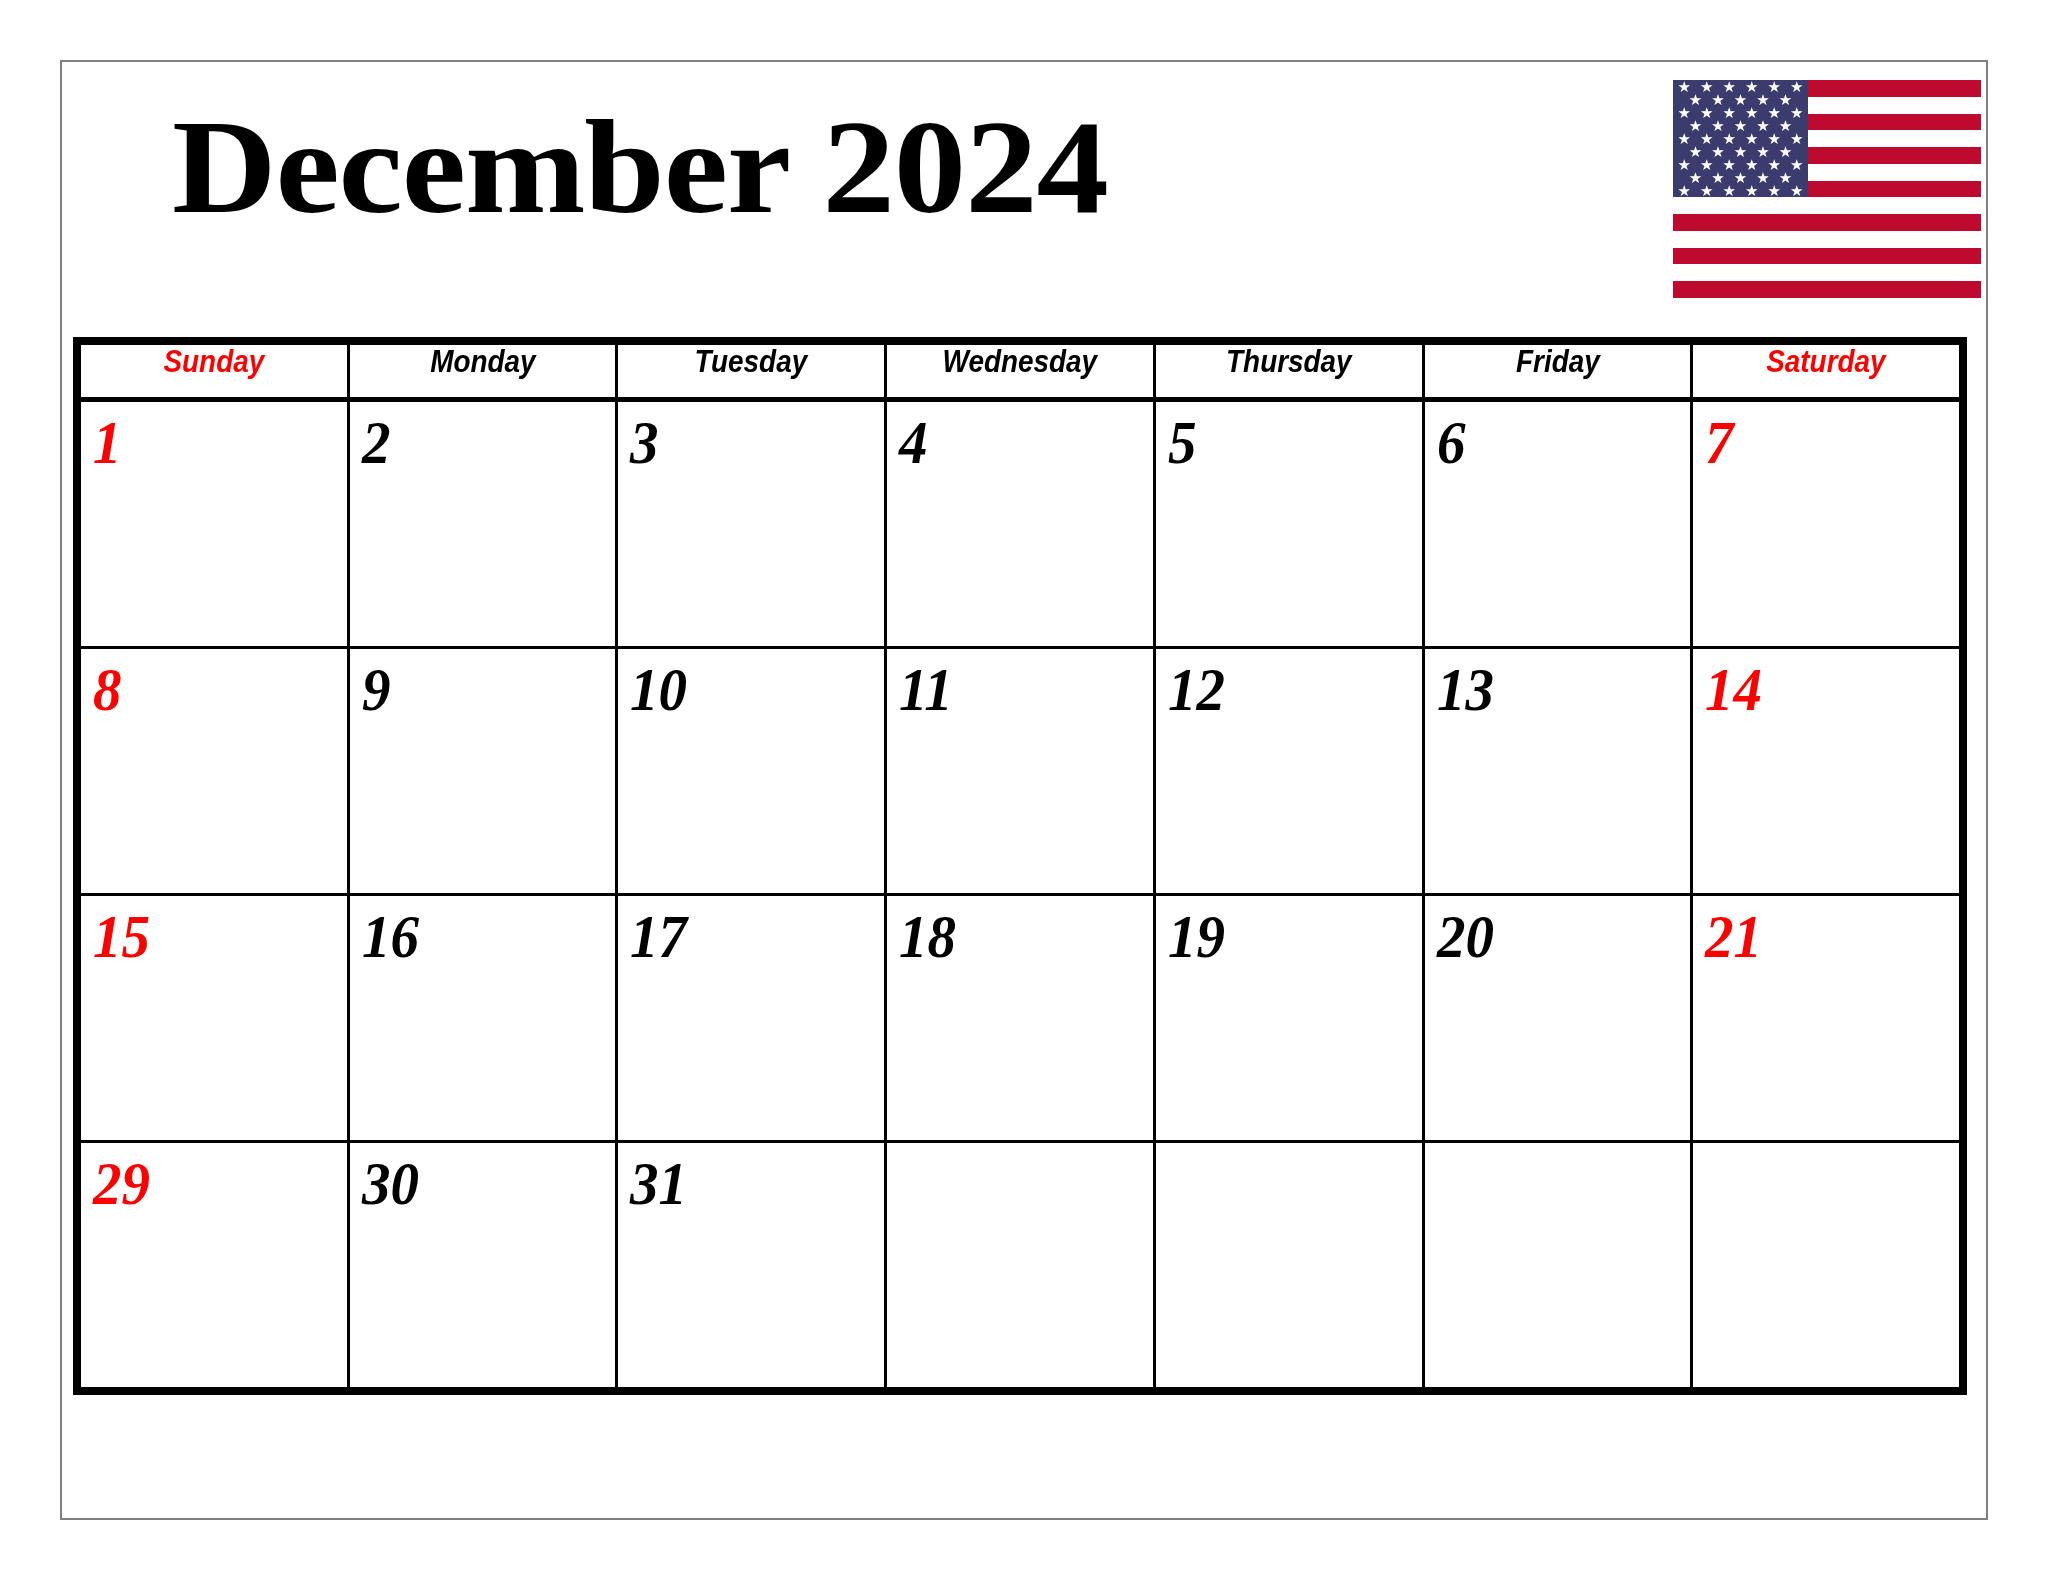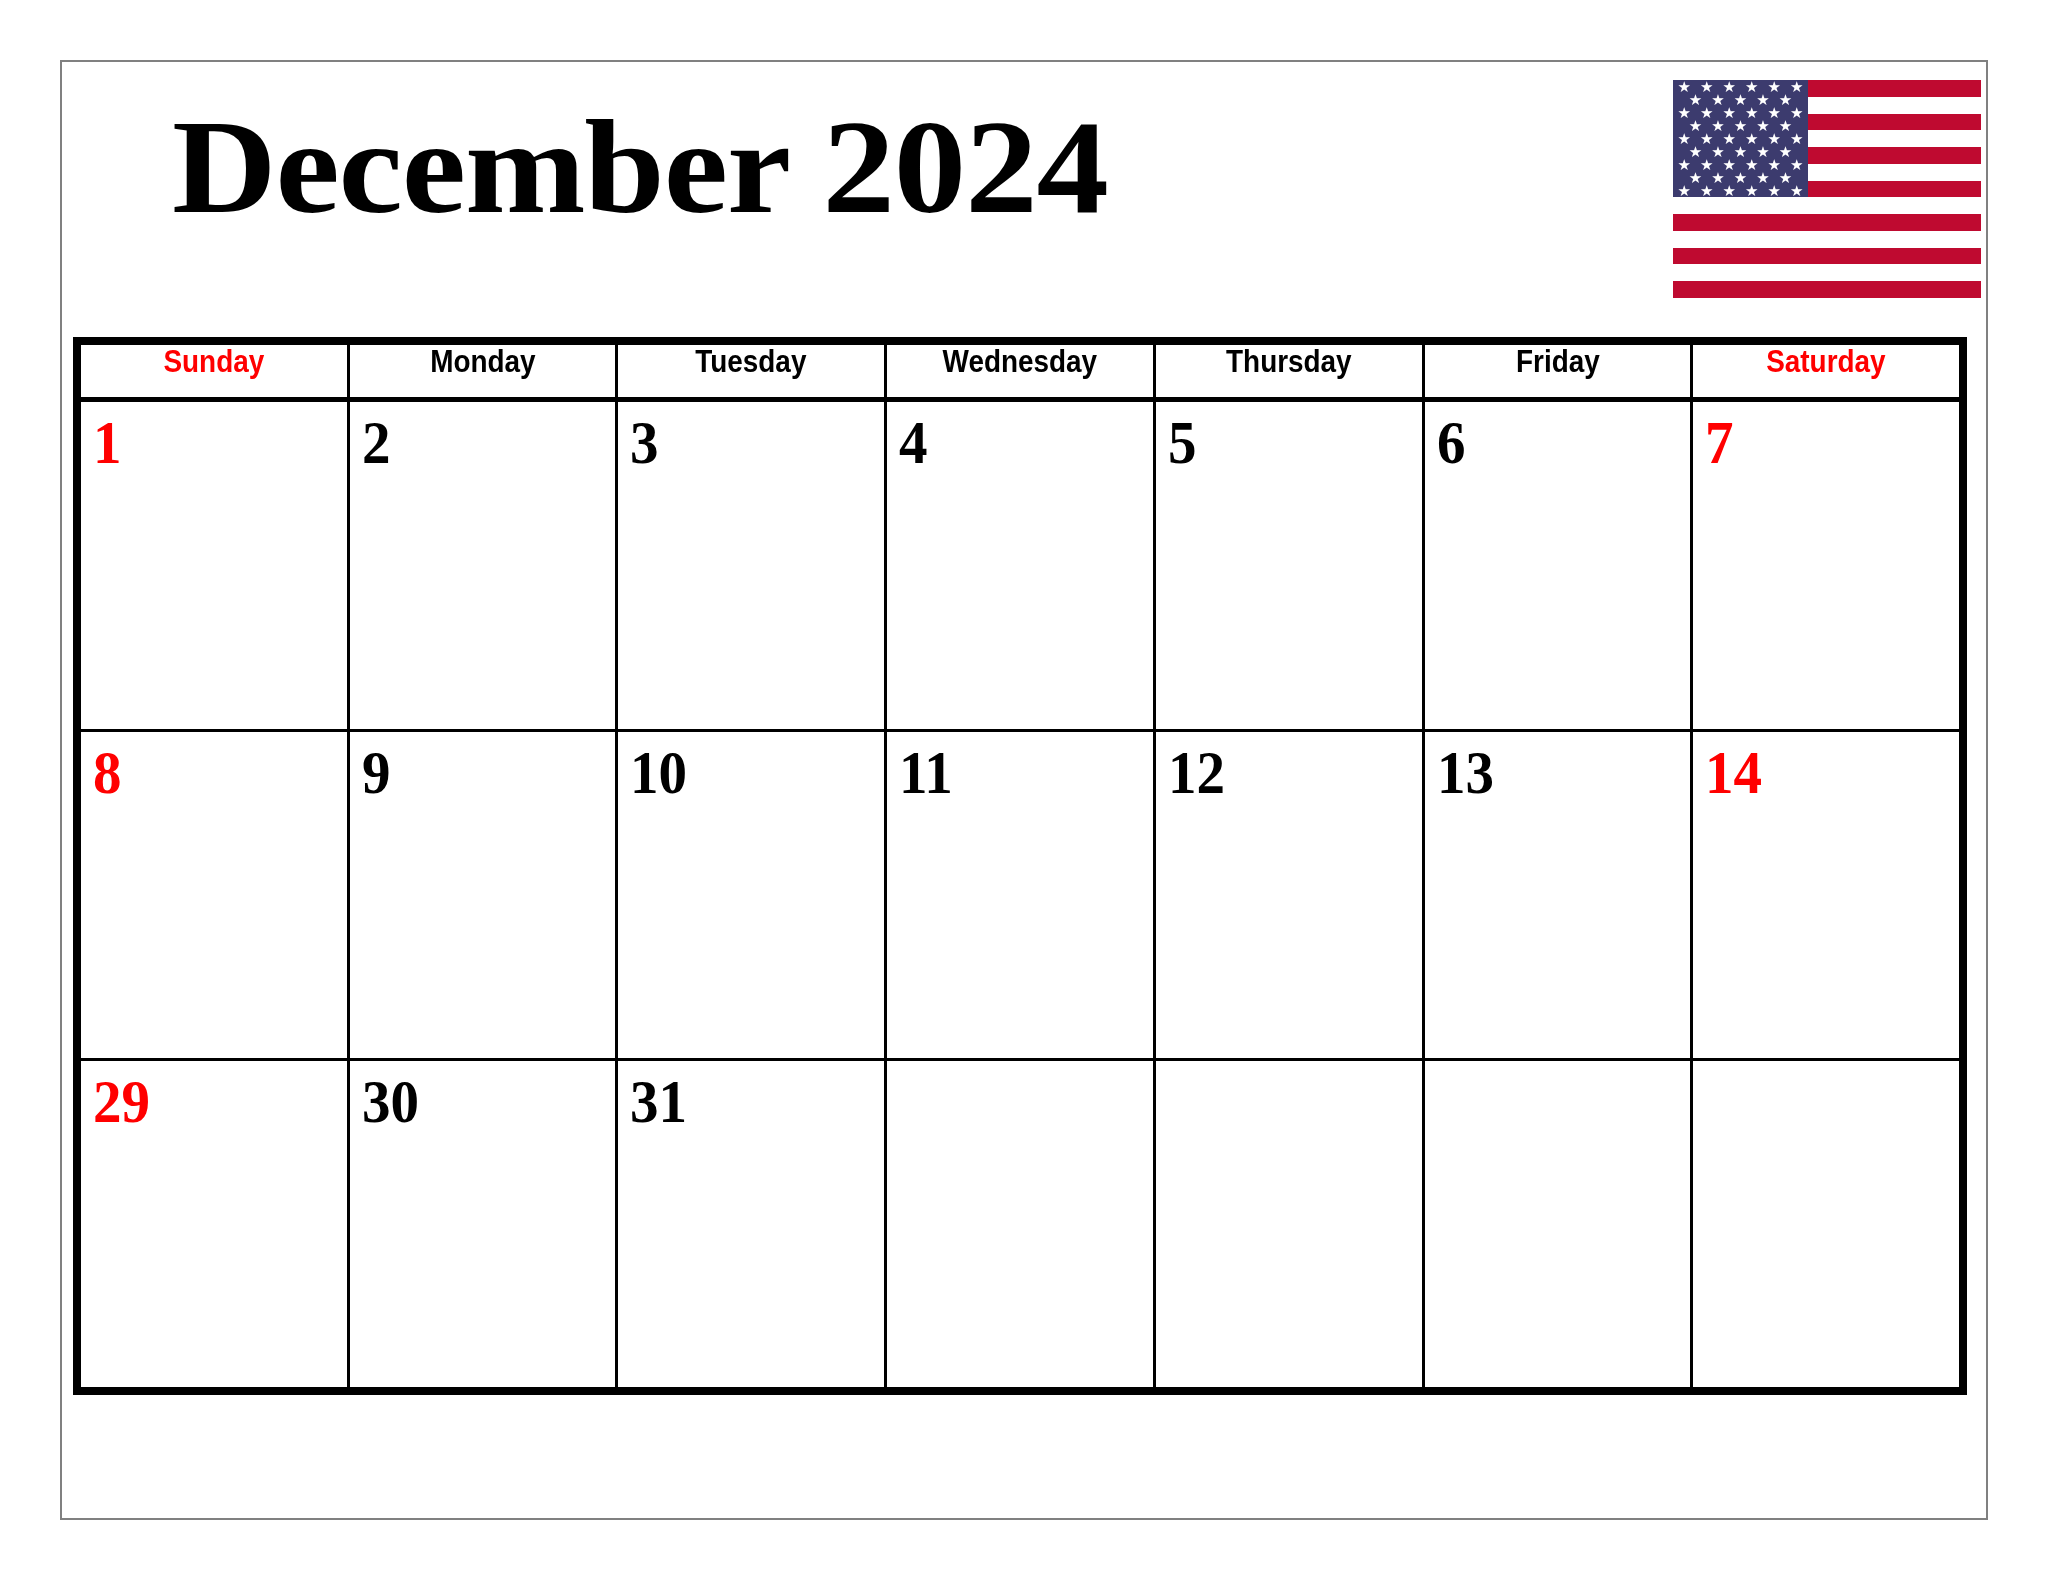--- a/index.html
+++ b/index.html
@@ -95,20 +95,21 @@
     height: 1058px;
     border: 5px solid #000000;
     box-sizing: border-box;
     border-collapse: collapse;
   }
   table.calgrid {
     width: 100%;
     height: 100%;
     border-collapse: collapse;
     table-layout: fixed;
+    font-style: italic;
   }
   table.calgrid th,
   table.calgrid td {
     border: 3px solid #000000;
     padding: 0;
     margin: 0;
     vertical-align: top;
     background: #ffffff;
   }
   table.calgrid thead th {
@@ -263,20 +264,29 @@
           <tr>
             <td><div class="daynum weekend">8</div></td>
             <td><div class="daynum">9</div></td>
             <td><div class="daynum">10</div></td>
             <td><div class="daynum">11</div></td>
             <td><div class="daynum">12</div></td>
             <td><div class="daynum">13</div></td>
             <td><div class="daynum weekend">14</div></td>
           </tr>
           <tr>
+            <td><div class="daynum weekend">15</div></td>
+            <td><div class="daynum">16</div></td>
+            <td><div class="daynum">17</div></td>
+            <td><div class="daynum">18</div></td>
+            <td><div class="daynum">19</div></td>
+            <td><div class="daynum">20</div></td>
+            <td><div class="daynum weekend">21</div></td>
+          </tr>
+          <tr>
             <td><div class="daynum weekend">29</div></td>
             <td><div class="daynum">30</div></td>
             <td><div class="daynum">31</div></td>
             <td><div class="daynum empty"></div></td>
             <td><div class="daynum empty"></div></td>
             <td><div class="daynum empty"></div></td>
             <td><div class="daynum weekend empty"></div></td>
           </tr>
         </tbody>
     </table>

